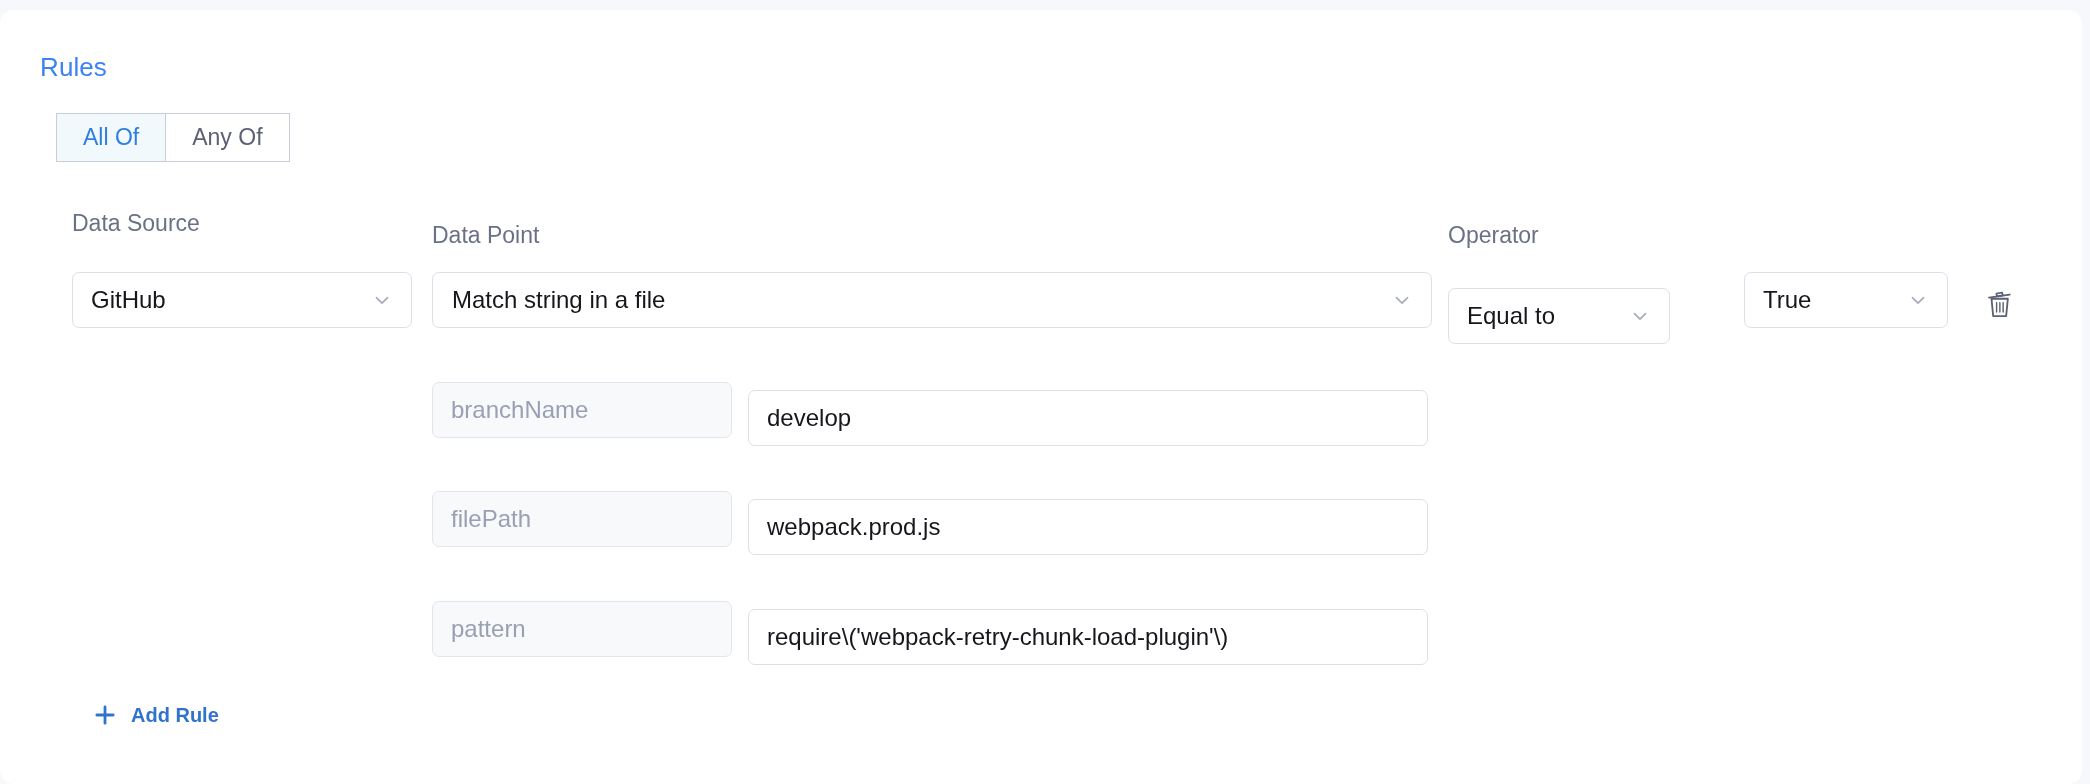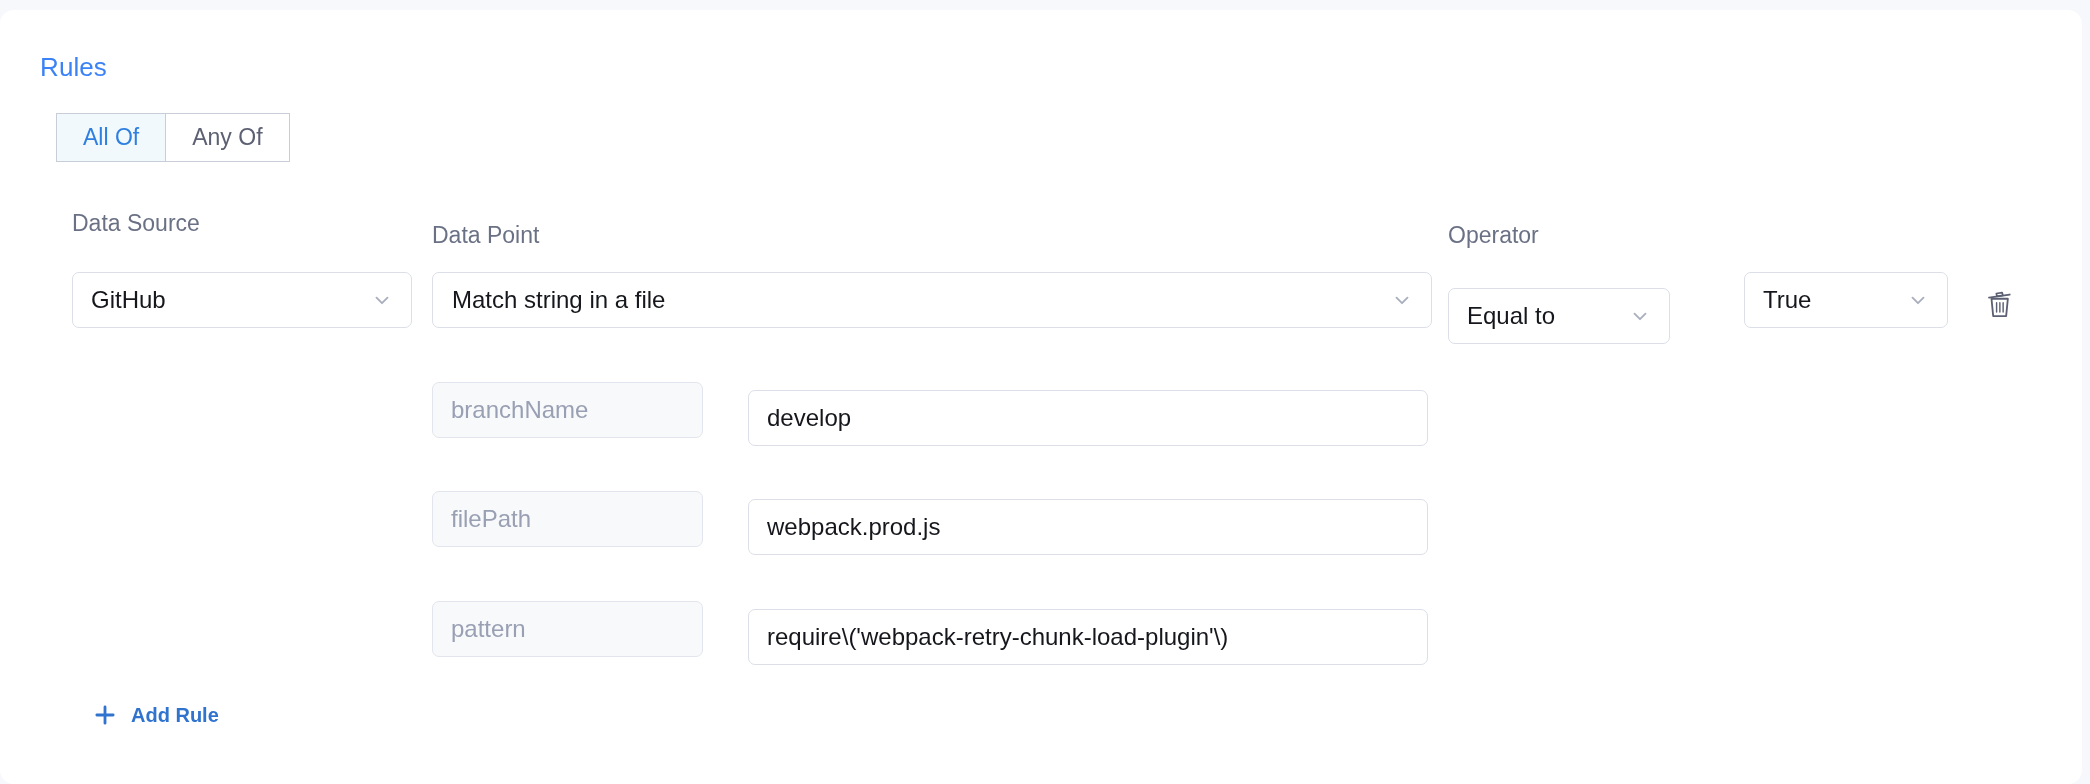--- a/index.html
+++ b/index.html
@@ -120,21 +120,21 @@
   }
 
   
   .param-row { position: absolute; left: 0; width: 100%; height: 56px; }
   #param-row-0 { top: 372px; }
   #param-row-1 { top: 481px; }
   #param-row-2 { top: 591px; }
 
   .key-input {
     left: 432px;
-    width: 271px;
+    width: 300px;
     background: #f8f9fb;
     border-color: #e2e5ed;
     color: #99a0b3;
     top: 0;
   }
   .text-input {
     left: 748px;
     width: 680px;
     top: 0;
     color: #15171c;

